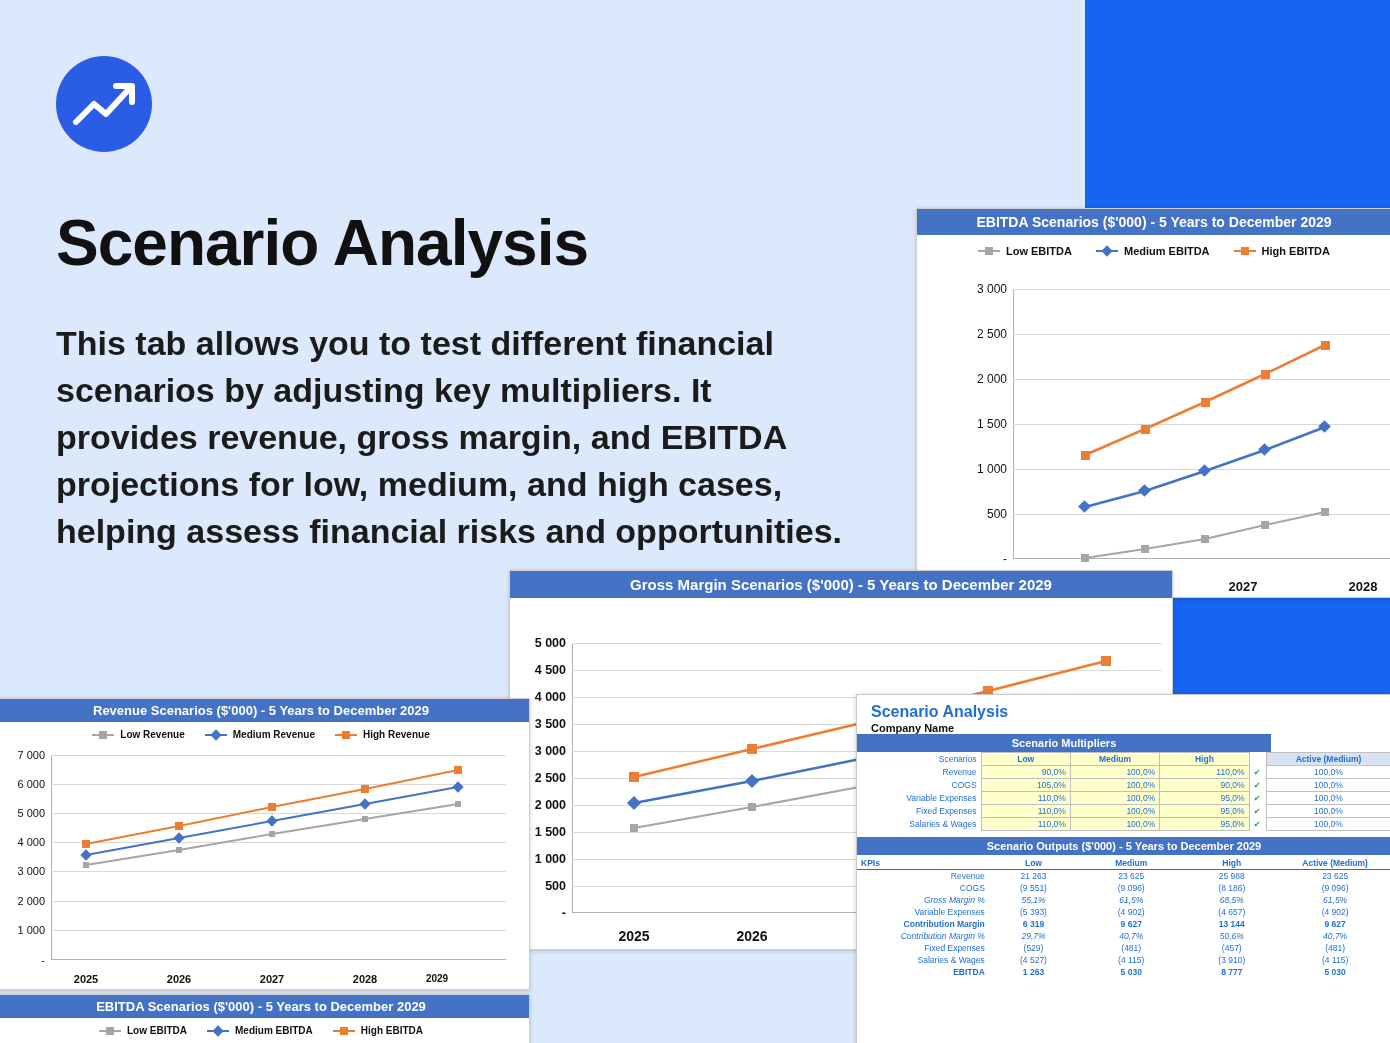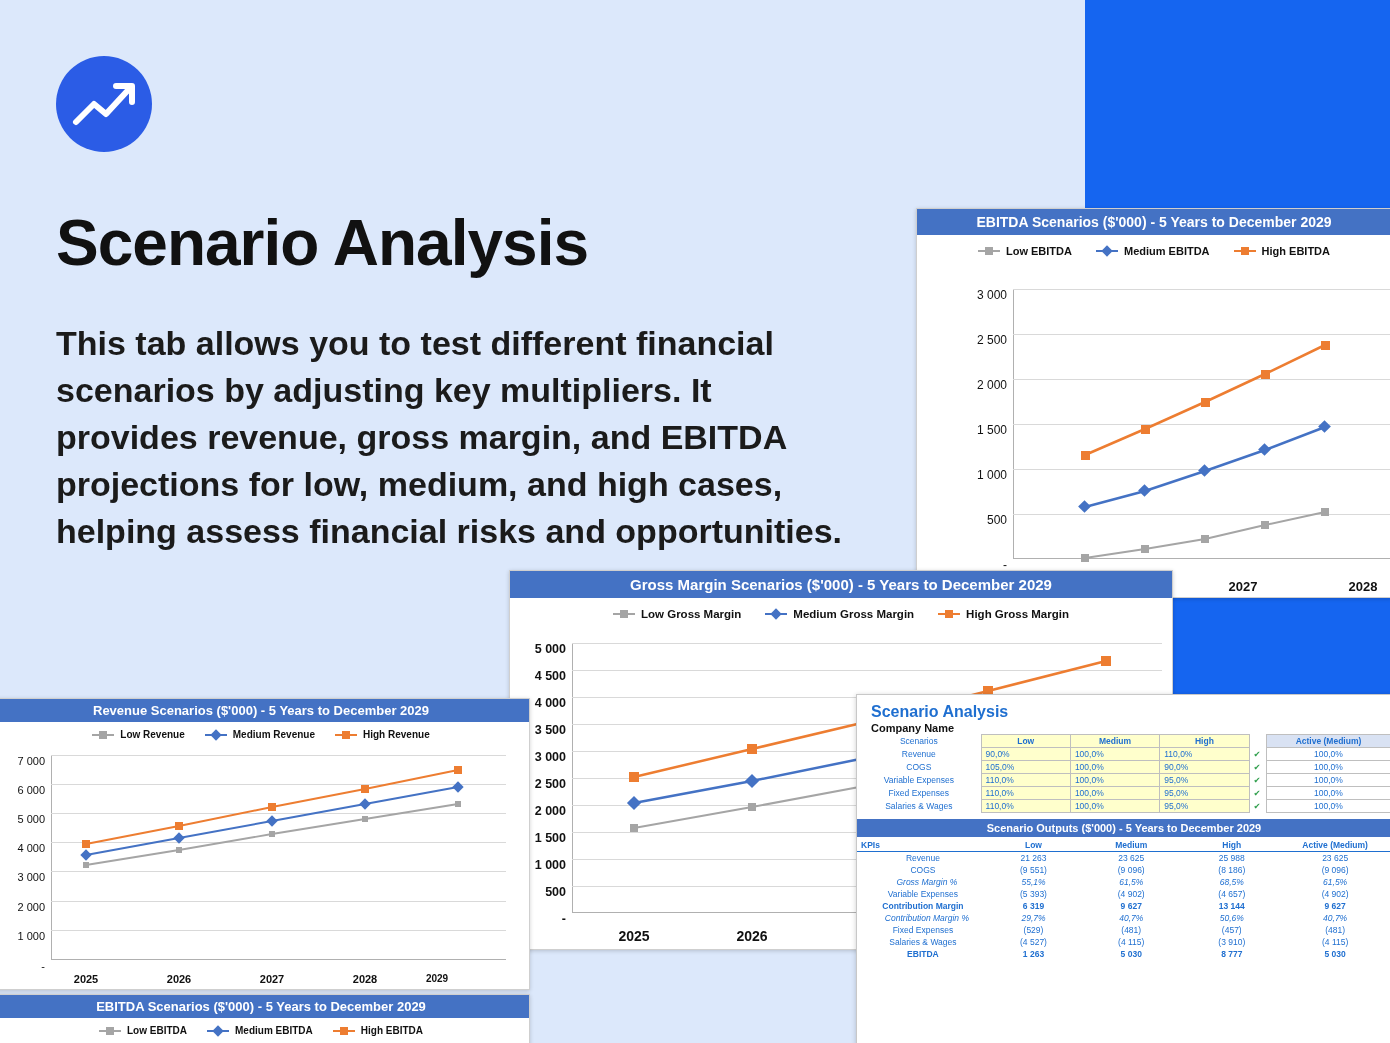--- a/index.html
+++ b/index.html
@@ -28,43 +28,43 @@
   
   .card{position:absolute;background:#fff;border:1px solid #cfcfcf;box-shadow:0 1px 4px rgba(0,0,0,.18);}
   .card-title{background:#4472c4;color:#fff;font-weight:bold;text-align:center;}
   .legend{display:flex;justify-content:center;align-items:center;gap:24px;}
   .legend .item{display:flex;align-items:center;gap:6px;font-weight:bold;}
   .legend .ln{display:inline-block;height:2px;width:22px;position:relative;}
   .legend .ln i{position:absolute;left:7px;top:-3px;width:8px;height:8px;display:block;}
 
   .plot{position:relative;}
   .gridline{position:absolute;left:0;right:0;border-top:1px solid #d9d9d9;}
-  .ylabel{position:absolute;right:100%;margin-right:6px;transform:translateY(-50%);white-space:nowrap;margin-top:6px;}
+  .ylabel{position:absolute;right:100%;margin-right:6px;transform:translateY(-50%);white-space:nowrap;}
   .xlabel{position:absolute;transform:translateX(-50%);font-weight:bold;}
   .axisline-l{position:absolute;left:0;top:0;bottom:0;border-left:1px solid #b0b0b0;}
   .axisline-b{position:absolute;left:0;right:0;bottom:0;border-bottom:1px solid #b0b0b0;}
 
   svg.series{position:absolute;left:0;top:0;overflow:visible;}
 
   
   .sheet{position:absolute;left:856px;top:694px;width:534px;height:349px;background:#fff;border:1px solid #c8c8c8;box-shadow:0 1px 5px rgba(0,0,0,.2);overflow:hidden;font-size:9px;}
   .sheet .s-title{color:#1f6fd0;font-size:16px;font-weight:bold;padding:8px 0 0 14px;}
   .sheet .s-sub{color:#111;font-size:11px;font-weight:bold;padding:1px 0 0 14px;}
   .sheet .s-link{color:#c00000;font-size:8px;text-decoration:underline;padding:1px 0 5px 14px;}
   .band{background:#4472c4;color:#fff;font-weight:bold;text-align:center;font-size:11px;padding:3px 0;}
   table.grid{border-collapse:collapse;width:100%;table-layout:fixed;}
   table.grid td,table.grid th{font-size:8.5px;padding:1px 4px;white-space:nowrap;}
-  .lbl{color:#1f6fd0;text-align:center;}
+  .lbl{color:#1f6fd0;text-align:right;}
   .lbl.b{font-weight:bold;}
   .lbl.i{font-style:italic;}
   .num{color:#1f6fd0;text-align:center;}
   .num.b{font-weight:bold;}
   .num.i{font-style:italic;}
   .hdr{color:#1f6fd0;font-weight:bold;text-align:center;border-bottom:1px solid #1f6fd0;}
-  .yellowcell{background:#ffffcc;border:1px solid #bfbfbf;color:#1f6fd0;text-align:left;font-size:8.5px;}
+  .yellowcell{background:#ffffcc;border:1px solid #bfbfbf;color:#1f6fd0;text-align:right;font-size:8.5px;}
   .yellowhdr{background:#ffffcc;border:1px solid #bfbfbf;color:#1f6fd0;text-align:center;font-weight:bold;font-size:8.5px;}
   .activehdr{background:#d9e2f3;border:1px solid #bfbfbf;color:#1f6fd0;text-align:center;font-weight:bold;font-size:8.5px;}
   .activecell{border:1px solid #bfbfbf;color:#1f6fd0;text-align:center;font-size:8.5px;}
   .tick{color:#2e9e4b;font-size:8px;}
 </style>
 </head>
 <body>
 
 <div class="blue-block-tr"></div>
 <div class="blue-block-mid"></div>
@@ -149,40 +149,20 @@
         <rect x="188" y="109" width="9" height="9"></rect>
           <rect x="248" y="81" width="9" height="9"></rect>
         <rect x="308" y="52" width="9" height="9"></rect>
       </g>
     </svg>
   </div>
 </div>
 
 <div class="card" style="left:509px;top:570px;width:662px;height:378px;">
   <div class="card-title" style="font-size:15px;padding:5px 0;">Gross Margin Scenarios ($'000) - 5 Years to December 2029</div>
-  <div class="legend" style="font-size:11.5px;margin-top:10px;">
-    <div class="item">
-      <span class="ln" style="background:#a5a5a5;">
-          <i style="background:#a5a5a5;"></i>
-        </span>
-      <span>Low Gross Margin</span>
-    </div>
-    <div class="item">
-      <span class="ln" style="background:#4472c4;">
-          <i style="background:#4472c4;transform:rotate(45deg);"></i>
-        </span>
-      <span>Medium Gross Margin</span>
-    </div>
-    <div class="item">
-      <span class="ln" style="background:#ed7d31;">
-          <i style="background:#ed7d31;"></i>
-        </span>
-      <span>High Gross Margin</span>
-    </div>
-  </div>
   <div class="plot" style="position:absolute;left:62px;top:72px;width:590px;height:270px;">
     <div class="axisline-l"></div>
     <div class="axisline-b"></div>
     <div class="gridline" style="top:0;"></div>
     <div class="gridline" style="top:27px;"></div>
     <div class="gridline" style="top:54px;"></div>
     <div class="gridline" style="top:81px;"></div>
     <div class="gridline" style="top:108px;"></div>
     <div class="gridline" style="top:135px;"></div>
     <div class="gridline" style="top:162px;"></div>
@@ -334,20 +314,21 @@
       <span>High EBITDA</span>
     </div>
   </div>
 </div>
 
 <div class="sheet">
   <div class="s-title">Scenario Analysis</div>
   <div class="s-sub">Company Name</div>
 
   <div style="display:flex;align-items:stretch;">
+    <div class="band" style="flex:1;">Scenario Multipliers</div>
     <div style="width:120px;background:#fff;"></div>
   </div>
 
   <table class="grid">
     <colgroup>
         <col style="width:100px">
         <col style="width:72px">
         <col style="width:72px">
         <col style="width:72px">
         <col style="width:14px">

